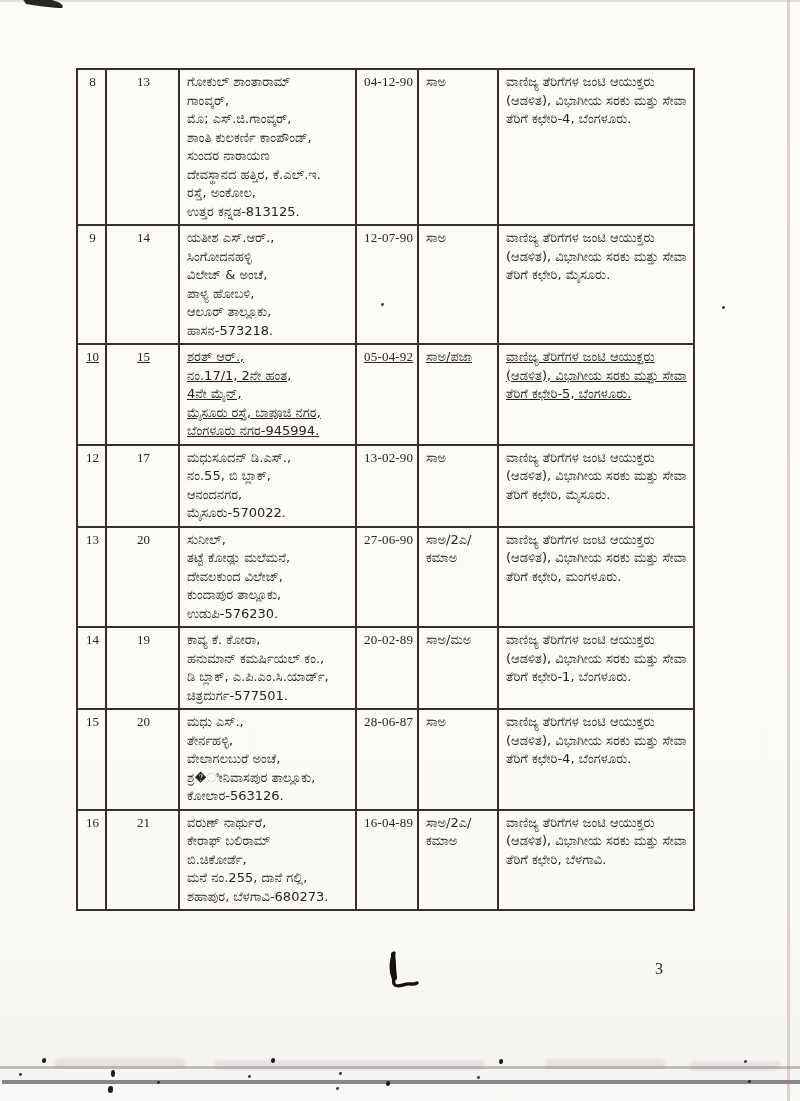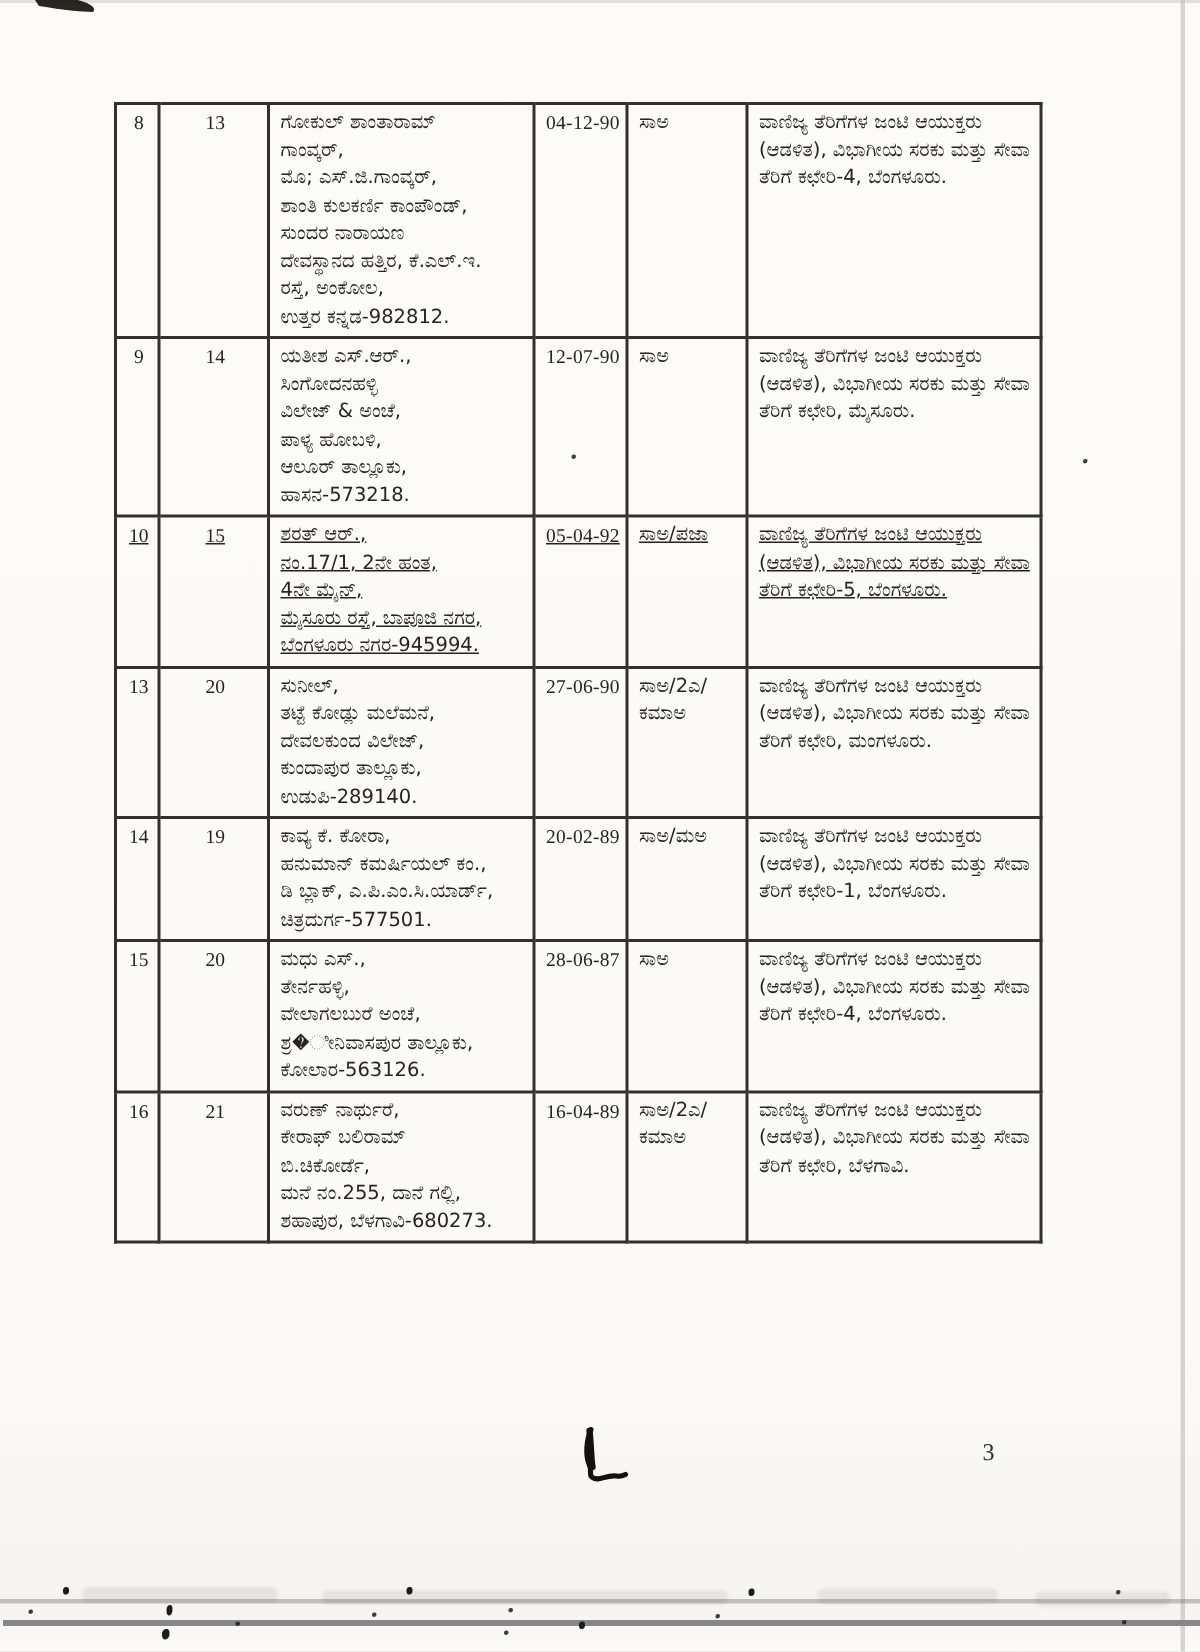--- a/index.html
+++ b/index.html
@@ -117,21 +117,21 @@
       <tr class="h0">
         <td class="num">8</td>
         <td class="num">13</td>
         <td class="addr">ಗೋಕುಲ್ ಶಾಂತಾರಾಮ್
 ಗಾಂವ್ಕರ್,
 ಮೊ; ಎಸ್.ಜಿ.ಗಾಂವ್ಕರ್,
 ಶಾಂತಿ ಕುಲಕರ್ಣಿ ಕಾಂಪೌಂಡ್,
 ಸುಂದರ ನಾರಾಯಣ
 ದೇವಸ್ಥಾನದ ಹತ್ತಿರ, ಕೆ.ಎಲ್.ಇ.
 ರಸ್ತೆ, ಅಂಕೋಲ,
-ಉತ್ತರ ಕನ್ನಡ-982812.</td>
+ಉತ್ತರ ಕನ್ನಡ-813125.</td>
         <td class="date">04-12-90</td>
         <td class="cat">ಸಾಅ</td>
         <td class="office">ವಾಣಿಜ್ಯ ತೆರಿಗೆಗಳ ಜಂಟಿ ಆಯುಕ್ತರು (ಆಡಳಿತ), ವಿಭಾಗೀಯ ಸರಕು ಮತ್ತು ಸೇವಾ ತೆರಿಗೆ ಕಛೇರಿ-4, ಬೆಂಗಳೂರು.</td>
       </tr>
       <tr class="h1">
         <td class="num">9</td>
         <td class="num">14</td>
         <td class="addr">ಯತೀಶ ಎಸ್.ಆರ್.,
 ಸಿಂಗೋದನಹಳ್ಳಿ
 ವಿಲೇಜ್ &amp; ಅಂಚೆ,
@@ -147,28 +147,39 @@
         <td class="num">15</td>
         <td class="addr">ಶರತ್ ಆರ್.,
 ನಂ.17/1, 2ನೇ ಹಂತ,
 4ನೇ ಮೈನ್,
 ಮೈಸೂರು ರಸ್ತೆ, ಬಾಪೂಜಿ ನಗರ,
 ಬೆಂಗಳೂರು ನಗರ-945994.</td>
         <td class="date">05-04-92</td>
         <td class="cat">ಸಾಅ/ಪಜಾ</td>
         <td class="office">ವಾಣಿಜ್ಯ ತೆರಿಗೆಗಳ ಜಂಟಿ ಆಯುಕ್ತರು (ಆಡಳಿತ), ವಿಭಾಗೀಯ ಸರಕು ಮತ್ತು ಸೇವಾ ತೆರಿಗೆ ಕಛೇರಿ-5, ಬೆಂಗಳೂರು.</td>
       </tr>
+      <tr class="h4">
+        <td class="num">12</td>
+        <td class="num">17</td>
+        <td class="addr">ಮಧುಸೂದನ್ ಡಿ.ಎಸ್.,
+ನಂ.55, ಬಿ ಬ್ಲಾಕ್,
+ಆನಂದನಗರ,
+ಮೈಸೂರು-570022.</td>
+        <td class="date">13-02-90</td>
+        <td class="cat">ಸಾಅ</td>
+        <td class="office">ವಾಣಿಜ್ಯ ತೆರಿಗೆಗಳ ಜಂಟಿ ಆಯುಕ್ತರು (ಆಡಳಿತ), ವಿಭಾಗೀಯ ಸರಕು ಮತ್ತು ಸೇವಾ ತೆರಿಗೆ ಕಛೇರಿ, ಮೈಸೂರು.</td>
+      </tr>
       <tr class="h5">
         <td class="num">13</td>
         <td class="num">20</td>
         <td class="addr">ಸುನೀಲ್,
 ತಟ್ಟೆ ಕೋಡ್ಲು ಮಲೆಮನೆ,
 ದೇವಲಕುಂದ ವಿಲೇಜ್,
 ಕುಂದಾಪುರ ತಾಲ್ಲೂಕು,
-ಉಡುಪಿ-289140.</td>
+ಉಡುಪಿ-576230.</td>
         <td class="date">27-06-90</td>
         <td class="cat">ಸಾಅ/2ಎ/
 ಕಮಾಅ</td>
         <td class="office">ವಾಣಿಜ್ಯ ತೆರಿಗೆಗಳ ಜಂಟಿ ಆಯುಕ್ತರು (ಆಡಳಿತ), ವಿಭಾಗೀಯ ಸರಕು ಮತ್ತು ಸೇವಾ ತೆರಿಗೆ ಕಛೇರಿ, ಮಂಗಳೂರು.</td>
       </tr>
       <tr class="h6">
         <td class="num">14</td>
         <td class="num">19</td>
         <td class="addr">ಕಾವ್ಯ ಕೆ. ಕೋರಾ,
 ಹನುಮಾನ್ ಕಮರ್ಷಿಯಲ್ ಕಂ.,

